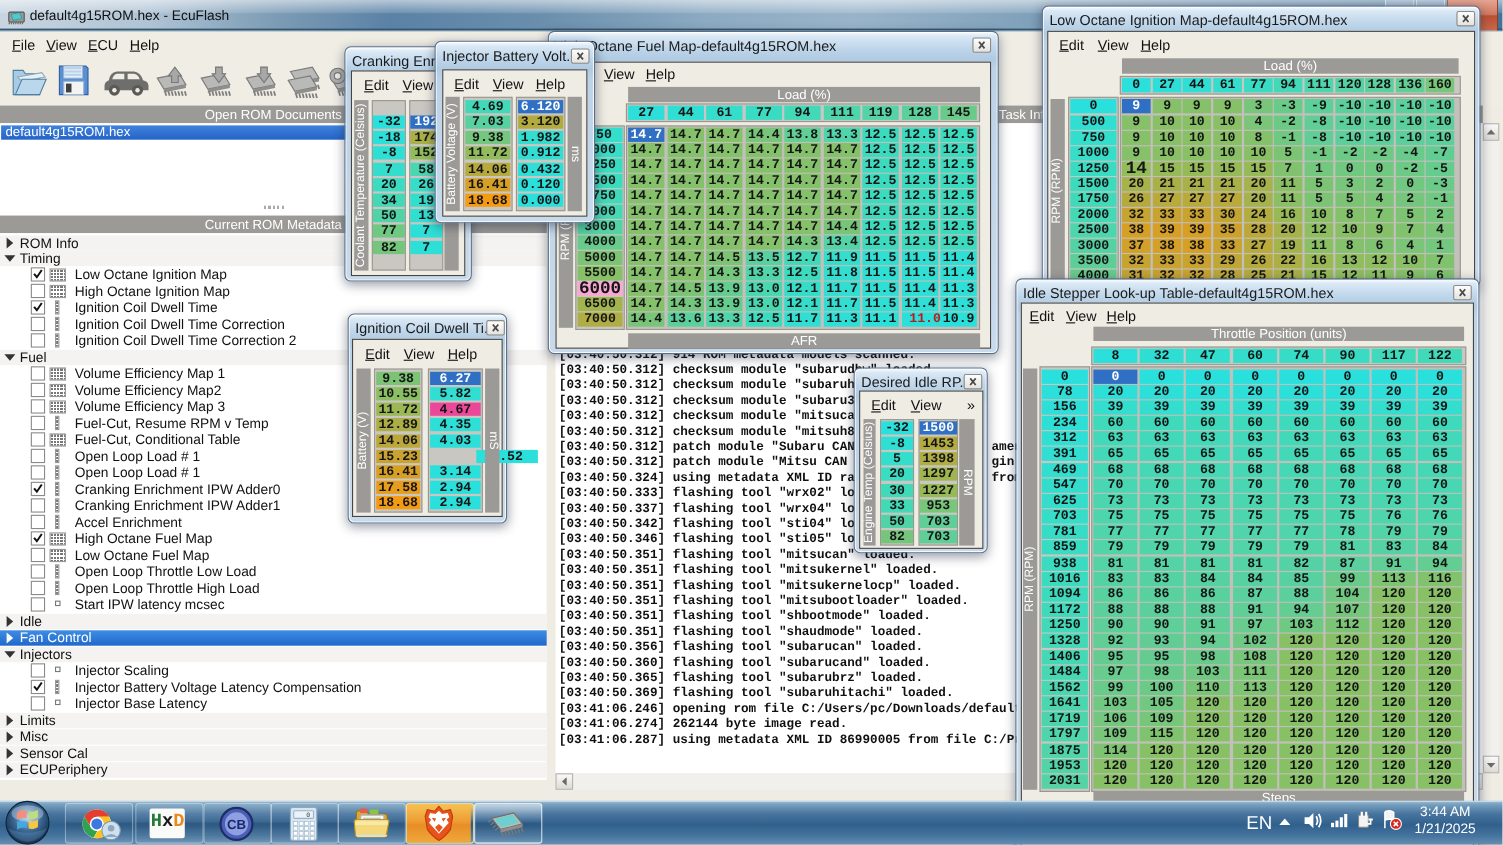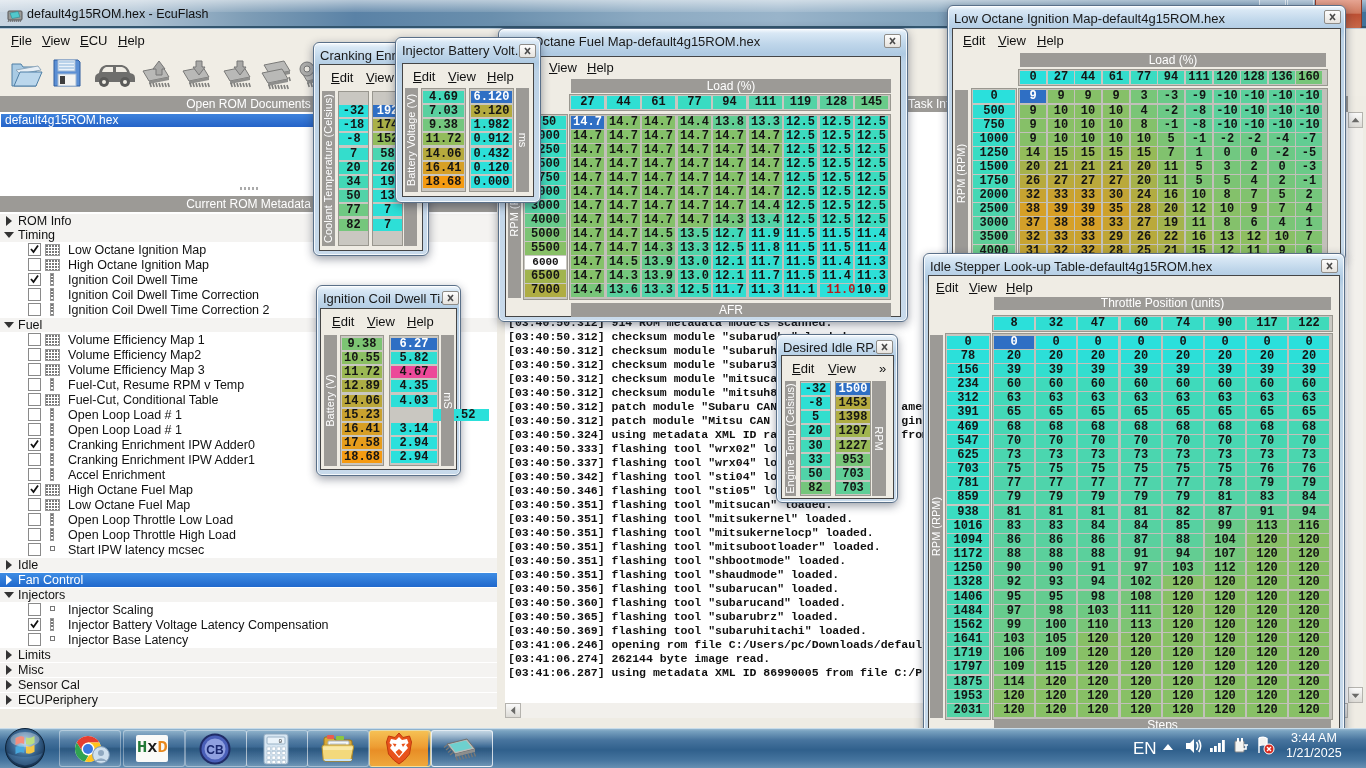--- a/index.html
+++ b/index.html
@@ -374,21 +374,21 @@
 <div class="mono" style="position:absolute;left:525px;top:116px;width:41px;height:13px;background:#33DECD;color:#151515;font-size:12px;line-height:13px;text-align:center;">750</div>
 <div class="mono" style="position:absolute;left:525px;top:130px;width:41px;height:13px;background:#36DDC8;color:#151515;font-size:12px;line-height:13px;text-align:center;">1000</div>
 <div class="mono" style="position:absolute;left:525px;top:144px;width:41px;height:13px;background:#39DCC3;color:#151515;font-size:12px;line-height:13px;text-align:center;">1250</div>
 <div class="mono" style="position:absolute;left:525px;top:158px;width:41px;height:13px;background:#3CDBBE;color:#151515;font-size:12px;line-height:13px;text-align:center;">1500</div>
 <div class="mono" style="position:absolute;left:525px;top:172px;width:41px;height:13px;background:#40DABA;color:#151515;font-size:12px;line-height:13px;text-align:center;">1750</div>
 <div class="mono" style="position:absolute;left:525px;top:186px;width:41px;height:13px;background:#44D8B5;color:#151515;font-size:12px;line-height:13px;text-align:center;">2000</div>
 <div class="mono" style="position:absolute;left:525px;top:200px;width:41px;height:13px;background:#55D2A4;color:#151515;font-size:12px;line-height:13px;text-align:center;">3000</div>
 <div class="mono" style="position:absolute;left:525px;top:214px;width:41px;height:13px;background:#68CB8B;color:#151515;font-size:12px;line-height:13px;text-align:center;">4000</div>
 <div class="mono" style="position:absolute;left:525px;top:228px;width:41px;height:13px;background:#7CC474;color:#151515;font-size:12px;line-height:13px;text-align:center;">5000</div>
 <div class="mono" style="position:absolute;left:525px;top:242px;width:41px;height:13px;background:#88C067;color:#151515;font-size:12px;line-height:13px;text-align:center;">5500</div>
-<div class="mono" style="position:absolute;left:525px;top:256px;width:41px;height:13px;background:#ffffff;color:#151515;font-size:11px;line-height:13px;text-align:center;">6000</div>
+<div class="mono" style="position:absolute;left:525px;top:256px;width:41px;height:13px;background:#f9a8d4;color:#151515;font-size:16px;line-height:13px;text-align:center;">6000</div>
 <div class="mono" style="position:absolute;left:525px;top:270px;width:41px;height:13px;background:#A1B44E;color:#151515;font-size:12px;line-height:13px;text-align:center;">6500</div>
 <div class="mono" style="position:absolute;left:525px;top:284px;width:41px;height:13px;background:#AFAD43;color:#151515;font-size:12px;line-height:13px;text-align:center;">7000</div>
 <div style="position:absolute;left:569px;top:114px;width:322px;height:186px;background:#C2C0BA;border:1px solid #99978F;box-sizing:border-box;"></div>
 <div class="mono" style="position:absolute;left:571px;top:116px;width:33px;height:13px;background:#2F6FC4;color:#fff;font-size:12px;line-height:13px;text-align:center;">14.7</div>
 <div class="mono" style="position:absolute;left:607px;top:116px;width:33px;height:13px;background:#85C16A;color:#151515;font-size:12px;line-height:13px;text-align:center;">14.7</div>
 <div class="mono" style="position:absolute;left:642px;top:116px;width:33px;height:13px;background:#85C16A;color:#151515;font-size:12px;line-height:13px;text-align:center;">14.7</div>
 <div class="mono" style="position:absolute;left:678px;top:116px;width:33px;height:13px;background:#78C579;color:#151515;font-size:12px;line-height:13px;text-align:center;">14.4</div>
 <div class="mono" style="position:absolute;left:713px;top:116px;width:33px;height:13px;background:#61CE94;color:#151515;font-size:12px;line-height:13px;text-align:center;">13.8</div>
 <div class="mono" style="position:absolute;left:749px;top:116px;width:33px;height:13px;background:#51D4A9;color:#151515;font-size:12px;line-height:13px;text-align:center;">13.3</div>
 <div class="mono" style="position:absolute;left:784px;top:116px;width:33px;height:13px;background:#3CDBBF;color:#151515;font-size:12px;line-height:13px;text-align:center;">12.5</div>
@@ -679,21 +679,21 @@
 <div class="mono" style="position:absolute;left:1048px;top:133px;width:26px;height:13px;background:#89C066;color:#151515;font-size:12px;line-height:13px;text-align:center;">10</div>
 <div class="mono" style="position:absolute;left:1075px;top:133px;width:26px;height:13px;background:#89C066;color:#151515;font-size:12px;line-height:13px;text-align:center;">10</div>
 <div class="mono" style="position:absolute;left:1103px;top:133px;width:26px;height:13px;background:#89C066;color:#151515;font-size:12px;line-height:13px;text-align:center;">10</div>
 <div class="mono" style="position:absolute;left:1131px;top:133px;width:26px;height:13px;background:#89C066;color:#151515;font-size:12px;line-height:13px;text-align:center;">10</div>
 <div class="mono" style="position:absolute;left:1158px;top:133px;width:26px;height:13px;background:#7CC474;color:#151515;font-size:12px;line-height:13px;text-align:center;">5</div>
 <div class="mono" style="position:absolute;left:1186px;top:133px;width:26px;height:13px;background:#6FC983;color:#151515;font-size:12px;line-height:13px;text-align:center;">-1</div>
 <div class="mono" style="position:absolute;left:1214px;top:133px;width:26px;height:13px;background:#6CC986;color:#151515;font-size:12px;line-height:13px;text-align:center;">-2</div>
 <div class="mono" style="position:absolute;left:1241px;top:133px;width:26px;height:13px;background:#6CC986;color:#151515;font-size:12px;line-height:13px;text-align:center;">-2</div>
 <div class="mono" style="position:absolute;left:1269px;top:133px;width:26px;height:13px;background:#68CB8B;color:#151515;font-size:12px;line-height:13px;text-align:center;">-4</div>
 <div class="mono" style="position:absolute;left:1296px;top:133px;width:26px;height:13px;background:#62CD93;color:#151515;font-size:12px;line-height:13px;text-align:center;">-7</div>
-<div class="mono" style="position:absolute;left:1020px;top:147px;width:26px;height:13px;background:#93BC5A;color:#151515;font-size:12px;line-height:13px;text-align:center;">14</div>
+<div class="mono" style="position:absolute;left:1020px;top:147px;width:26px;height:13px;background:#93BC5A;color:#151515;font-size:16px;line-height:13px;text-align:center;">14</div>
 <div class="mono" style="position:absolute;left:1048px;top:147px;width:26px;height:13px;background:#96BA57;color:#151515;font-size:12px;line-height:13px;text-align:center;">15</div>
 <div class="mono" style="position:absolute;left:1075px;top:147px;width:26px;height:13px;background:#96BA57;color:#151515;font-size:12px;line-height:13px;text-align:center;">15</div>
 <div class="mono" style="position:absolute;left:1103px;top:147px;width:26px;height:13px;background:#96BA57;color:#151515;font-size:12px;line-height:13px;text-align:center;">15</div>
 <div class="mono" style="position:absolute;left:1131px;top:147px;width:26px;height:13px;background:#96BA57;color:#151515;font-size:12px;line-height:13px;text-align:center;">15</div>
 <div class="mono" style="position:absolute;left:1158px;top:147px;width:26px;height:13px;background:#81C26E;color:#151515;font-size:12px;line-height:13px;text-align:center;">7</div>
 <div class="mono" style="position:absolute;left:1186px;top:147px;width:26px;height:13px;background:#73C77E;color:#151515;font-size:12px;line-height:13px;text-align:center;">1</div>
 <div class="mono" style="position:absolute;left:1214px;top:147px;width:26px;height:13px;background:#71C881;color:#151515;font-size:12px;line-height:13px;text-align:center;">0</div>
 <div class="mono" style="position:absolute;left:1241px;top:147px;width:26px;height:13px;background:#71C881;color:#151515;font-size:12px;line-height:13px;text-align:center;">0</div>
 <div class="mono" style="position:absolute;left:1269px;top:147px;width:26px;height:13px;background:#6CC986;color:#151515;font-size:12px;line-height:13px;text-align:center;">-2</div>
 <div class="mono" style="position:absolute;left:1296px;top:147px;width:26px;height:13px;background:#66CC8E;color:#151515;font-size:12px;line-height:13px;text-align:center;">-5</div>

